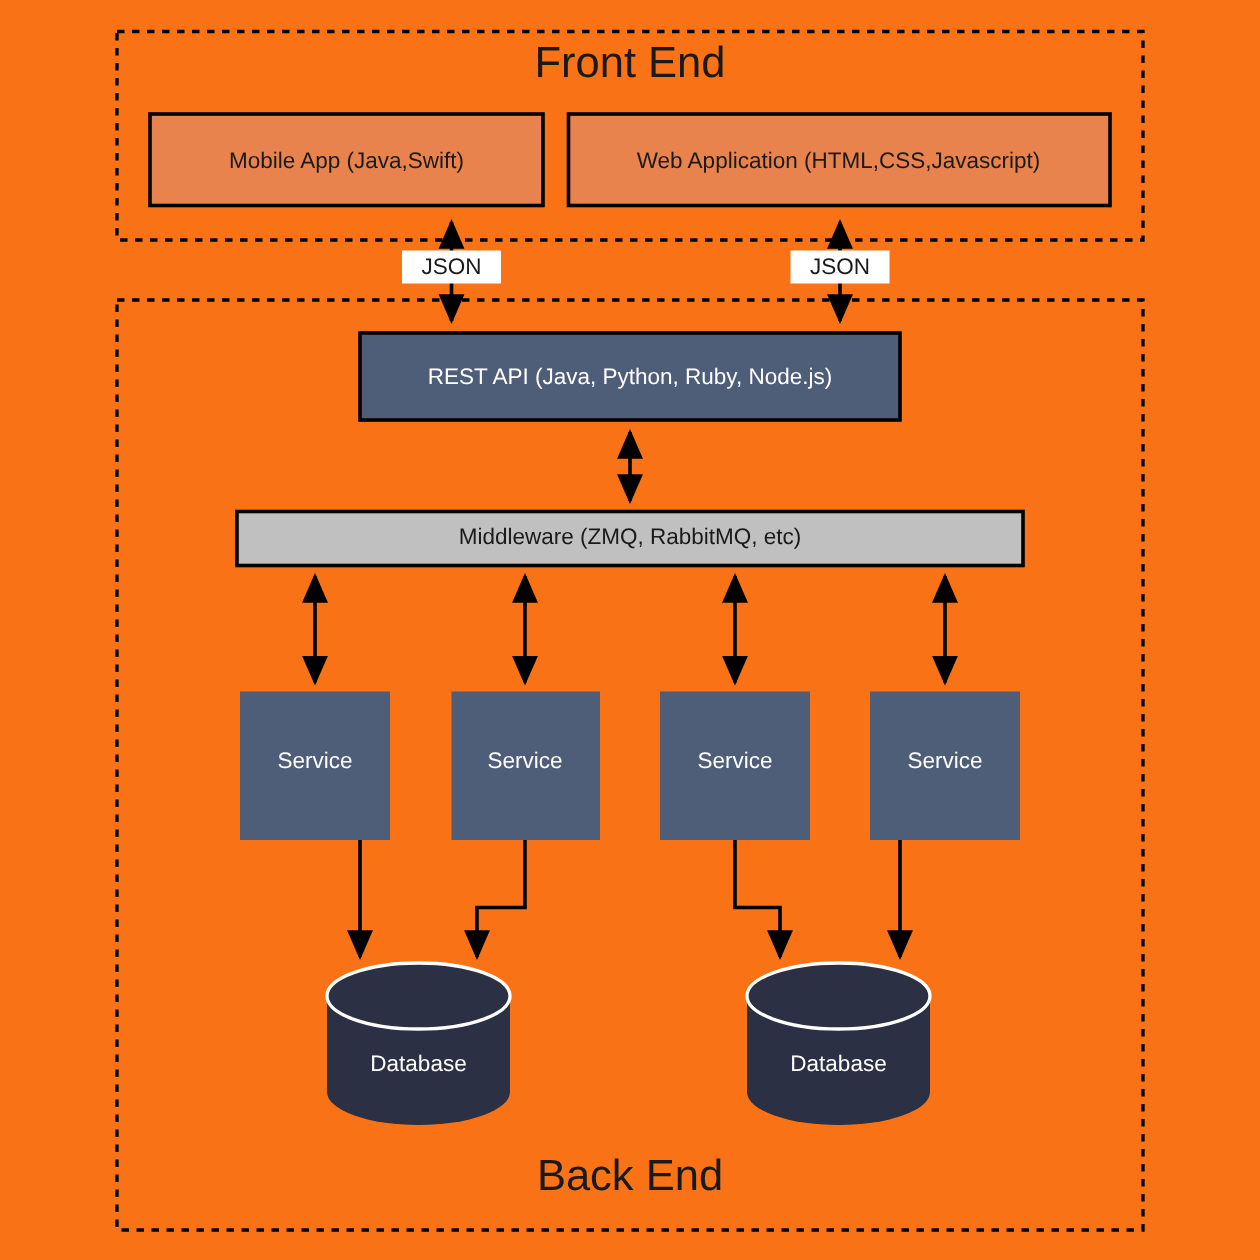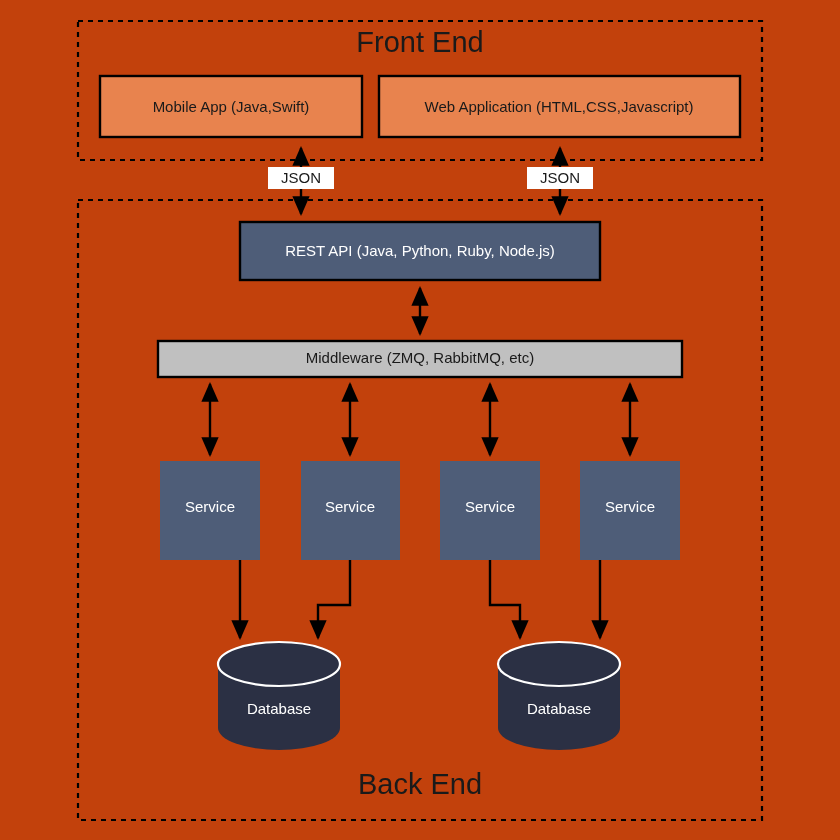--- a/index.html
+++ b/index.html
@@ -8,21 +8,21 @@
     padding: 0;
     background: #ffffff;
   }
   body {
     font-family: "Liberation Sans", sans-serif;
   }
   #canvas {
     position: relative;
     width: 840px;
     height: 840px;
-    background: #c2410c;
+    background: #f97316;
     overflow: hidden;
   }
   svg#diagram {
     position: absolute;
     left: 0;
     top: 0;
     width: 840px;
     height: 840px;
   }
   .group-title {

